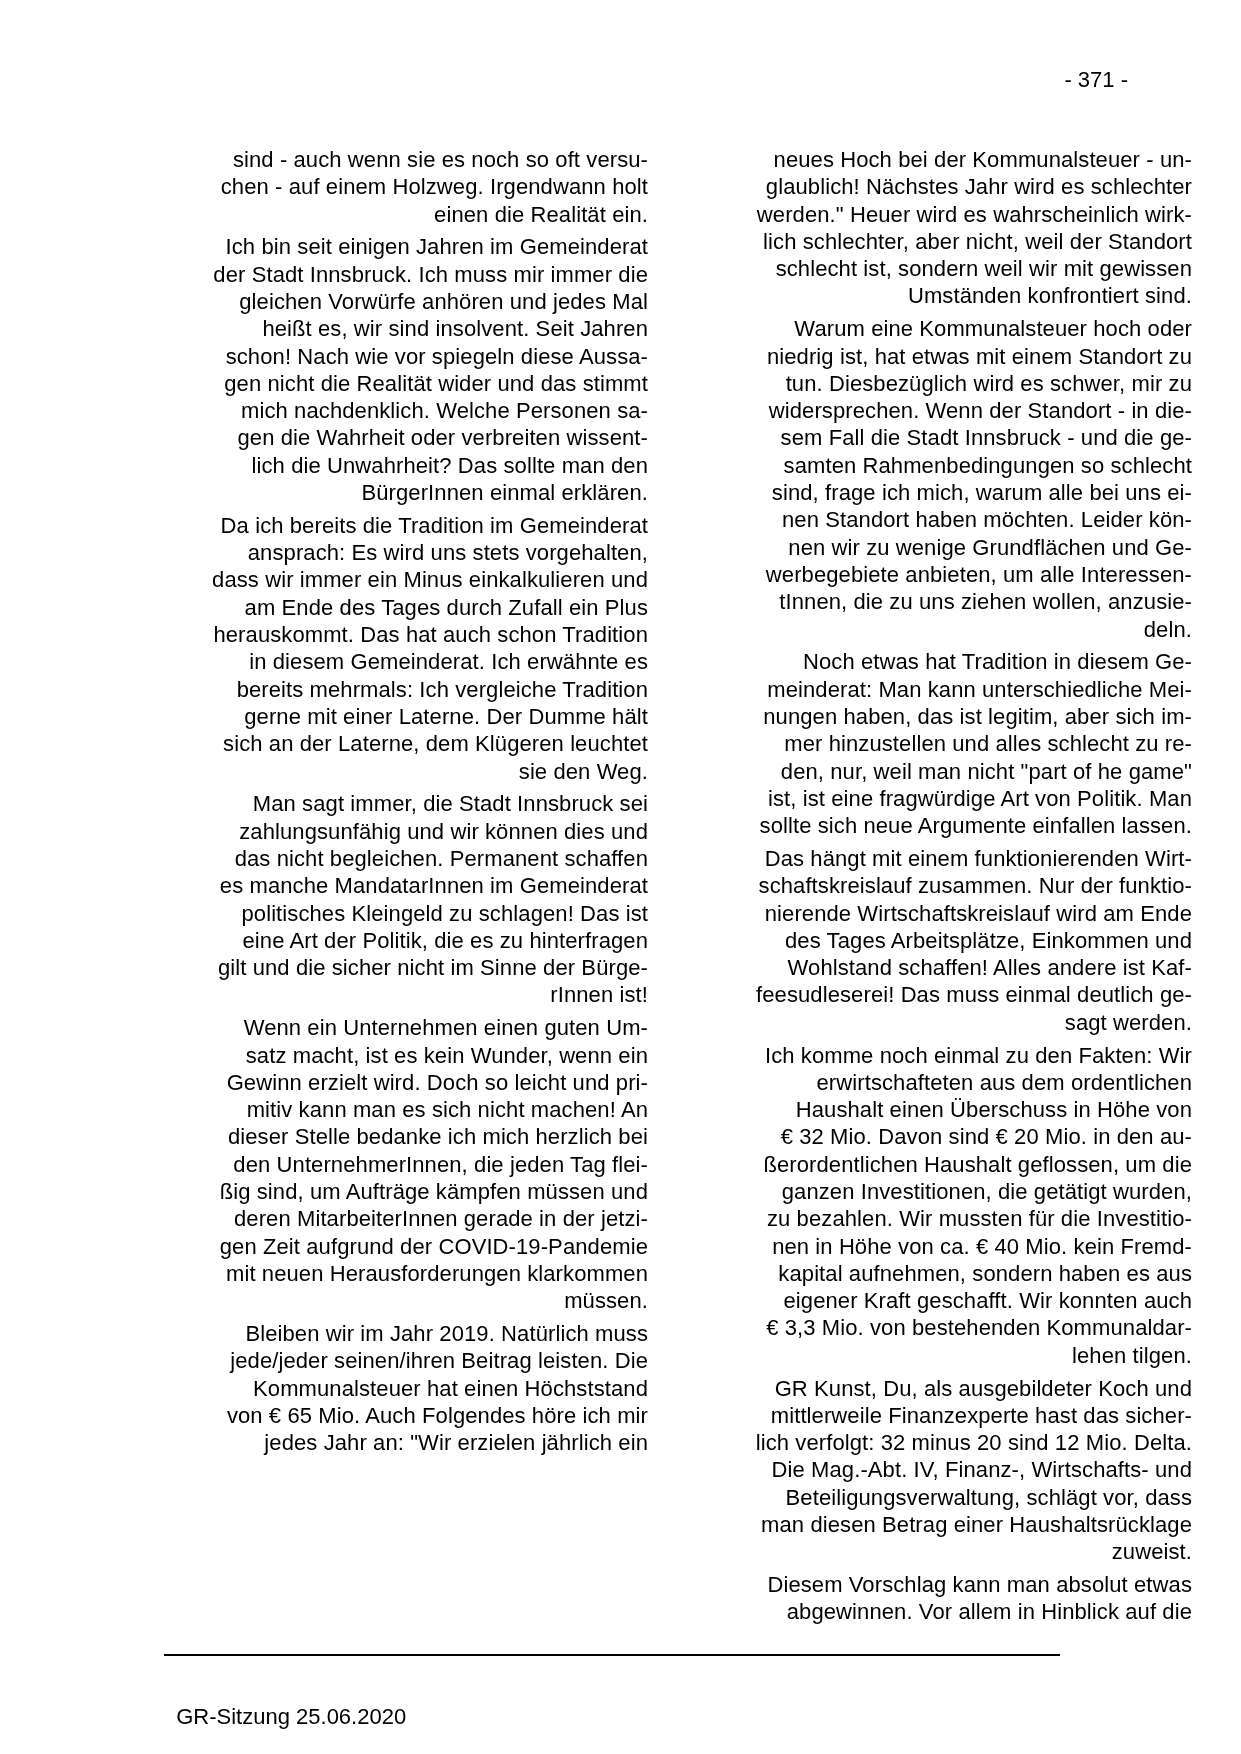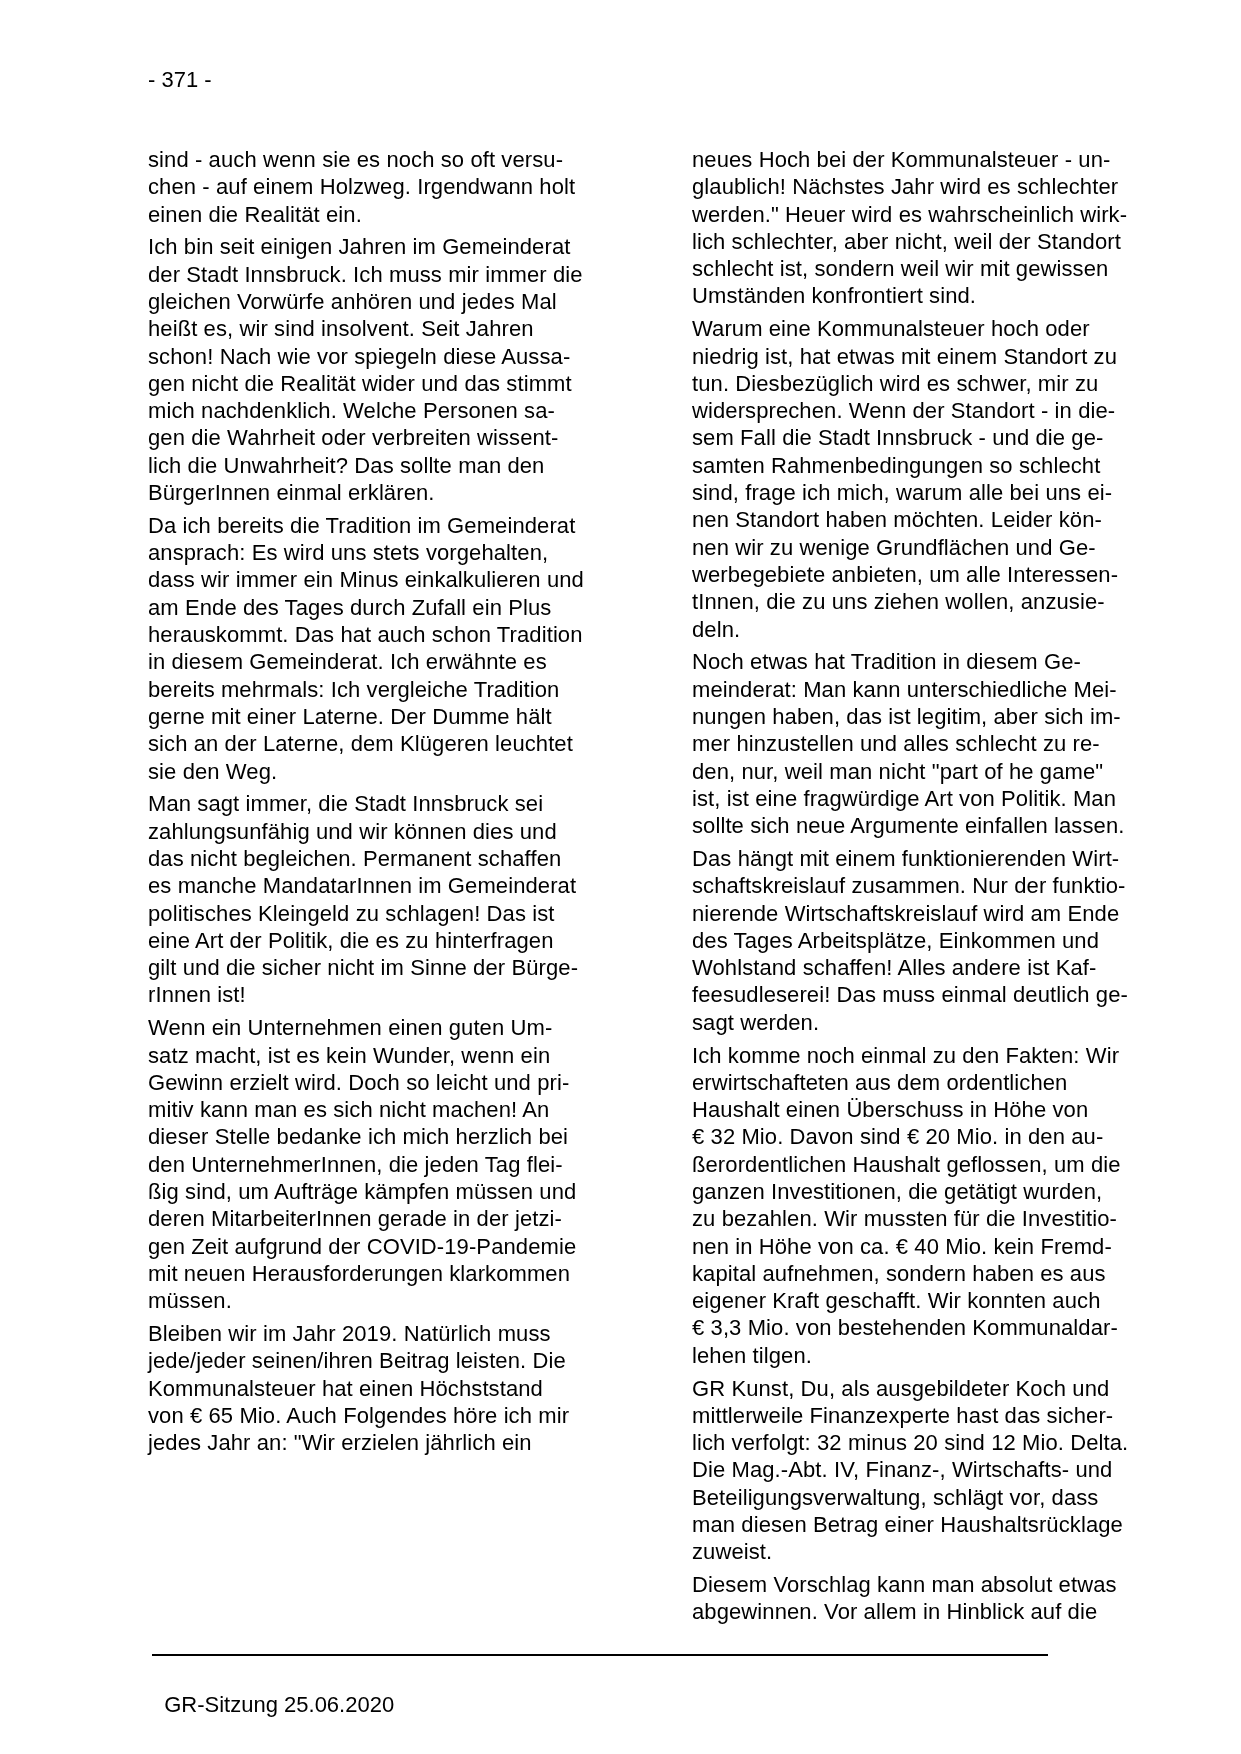--- a/index.html
+++ b/index.html
@@ -12,48 +12,49 @@
     position: relative;
     width: 1241px;
     height: 1754px;
     font-family: "Liberation Sans", "DejaVu Sans", sans-serif;
     color: #000000;
     overflow: hidden;
   }
   .page-number {
     position: absolute;
     top: 66px;
-    left: 148px;
+    left: 156px;
     width: 972px;
-    text-align: left;
+    text-align: right;
     font-size: 22px;
     line-height: 27px;
     white-space: pre;
   }
   .column {
     position: absolute;
     top: 146px;
     width: 500px;
     font-size: 22px;
     line-height: 27.3px;
   }
   .column-left  { left: 148px; }
   .column-right { left: 692px; }
   .para {
     margin: 0 0 5.5px 0;
     white-space: pre;          
     letter-spacing: 0.1px;
+    text-align: right;
   }
   .footer {
     position: absolute;
-    left: 152px;
+    left: 164px;
     top: 1654px;
     width: 896px;
     border-top: 2px solid #000000;
-    padding-top: 8px;
+    padding-top: 20px;
     font-size: 22px;
     line-height: 27px;
     white-space: pre;
   }
 </style>
 </head>
 <body>
 
 <div class="page-number">- 371 -</div>
 

